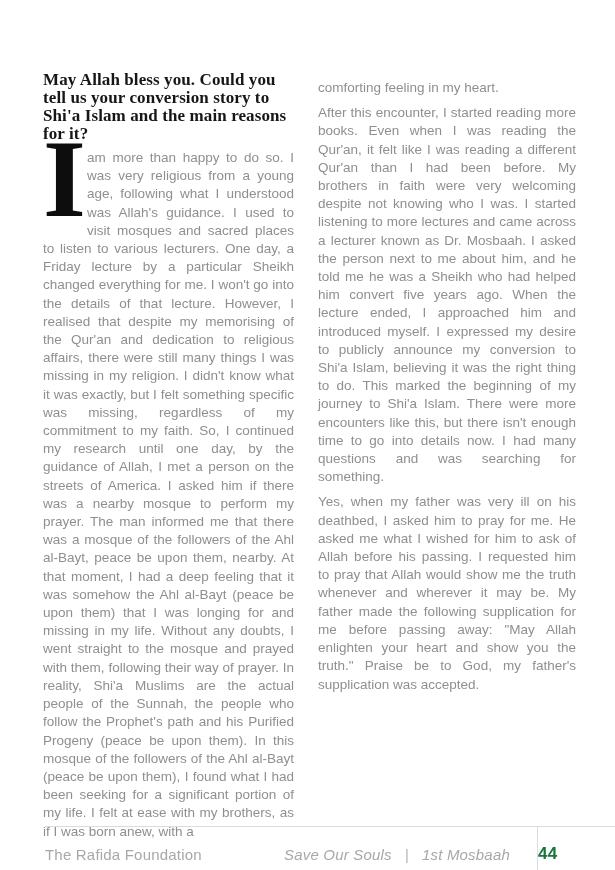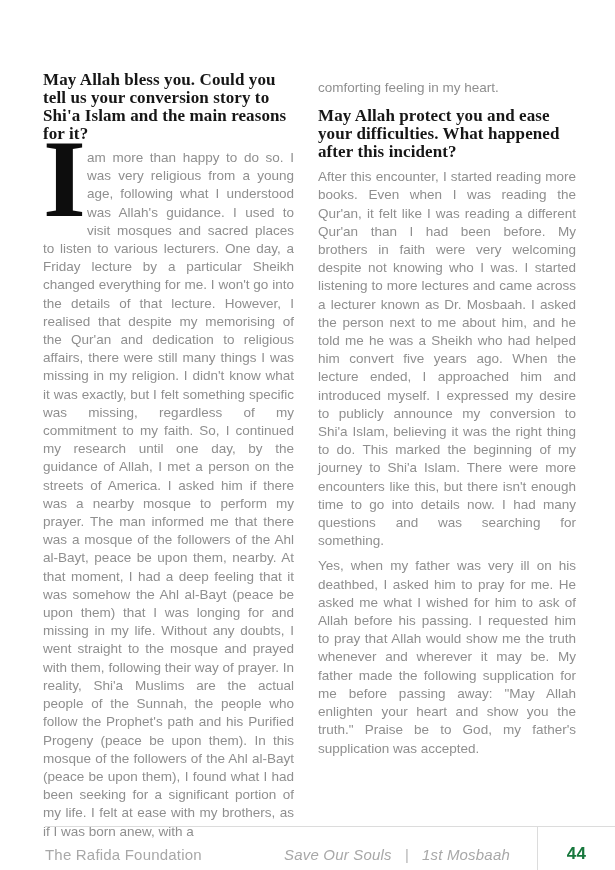--- a/index.html
+++ b/index.html
@@ -65,40 +65,39 @@
   .souls-group { margin-left:auto; display:flex; align-items:center;font-style:italic; }
   .footer-separator { margin:0 13px; color:#b5b5b5; }
   .footer-vdivider {
     width:1px; align-self:stretch;
     background:#dcdcdc;
     margin-left:27px; flex:0 0 auto;
   }
   .pagenum-cell {
     flex:0 0 auto;
     width:77px;
-    text-align:center;
+    text-align:left;
     font-weight:700;
     font-size:17px;
   }
 </style>
 </head>
 <body>
 
 <div class="page">
 
   <div class="col col-left">
     <h2 class="question">May Allah bless you. Could you tell us your conversion story to Shi'a Islam and the main reasons for it?</h2>
     <p class="answer">
       <span class="dropcap-spacer"></span><span class="dropcap">I</span><span>am more than happy to do so. I was very religious from a young age, following what I understood was Allah's guidance. I used to visit mosques and sacred places to listen to various lecturers. One day, a Friday lecture by a particular Sheikh changed everything for me. I won't go into the details of that lecture. However, I realised that despite my memorising of the Qur'an and dedication to religious affairs, there were still many things I was missing in my religion. I didn't know what it was exactly, but I felt something specific was missing, regardless of my commitment to my faith. So, I continued my research until one day, by the guidance of Allah, I met a person on the streets of America. I asked him if there was a nearby mosque to perform my prayer. The man informed me that there was a mosque of the followers of the Ahl al-Bayt, peace be upon them, nearby. At that moment, I had a deep feeling that it was somehow the Ahl al-Bayt (peace be upon them) that I was longing for and missing in my life. Without any doubts, I went straight to the mosque and prayed with them, following their way of prayer. In reality, Shi'a Muslims are the actual people of the Sunnah, the people who follow the Prophet's path and his Purified Progeny (peace be upon them). In this mosque of the followers of the Ahl al-Bayt (peace be upon them), I found what I had been seeking for a significant portion of my life. I felt at ease with my brothers, as if I was born anew, with a</span>
     </p>
   </div>
 
   <div class="col col-right">
     <p class="answer continuation">comforting feeling in my heart.</p>
-    <h2 class="question q2">May Allah protect you and ease your difficulties. What happened after this incident?</h2>
     <p class="answer a2">After this encounter, I started reading more books. Even when I was reading the Qur'an, it felt like I was reading a different Qur'an than I had been before. My brothers in faith were very welcoming despite not knowing who I was. I started listening to more lectures and came across a lecturer known as Dr. Mosbaah. I asked the person next to me about him, and he told me he was a Sheikh who had helped him convert five years ago. When the lecture ended, I approached him and introduced myself. I expressed my desire to publicly announce my conversion to Shi'a Islam, believing it was the right thing to do. This marked the beginning of my journey to Shi'a Islam. There were more encounters like this, but there isn't enough time to go into details now. I had many questions and was searching for something.</p>
     <p class="answer a3">Yes, when my father was very ill on his deathbed, I asked him to pray for me. He asked me what I wished for him to ask of Allah before his passing. I requested him to pray that Allah would show me the truth whenever and wherever it may be. My father made the following supplication for me before passing away: "May Allah enlighten your heart and show you the truth." Praise be to God, my father's supplication was accepted.</p>
   </div>
 
   <div class="footer">
     <span class="footer-publisher">The Rafida Foundation</span>
     <span class="souls-group">
       <span>Save Our Souls</span>
       <span class="footer-separator">|</span>
       <span>1st Mosbaah</span>

